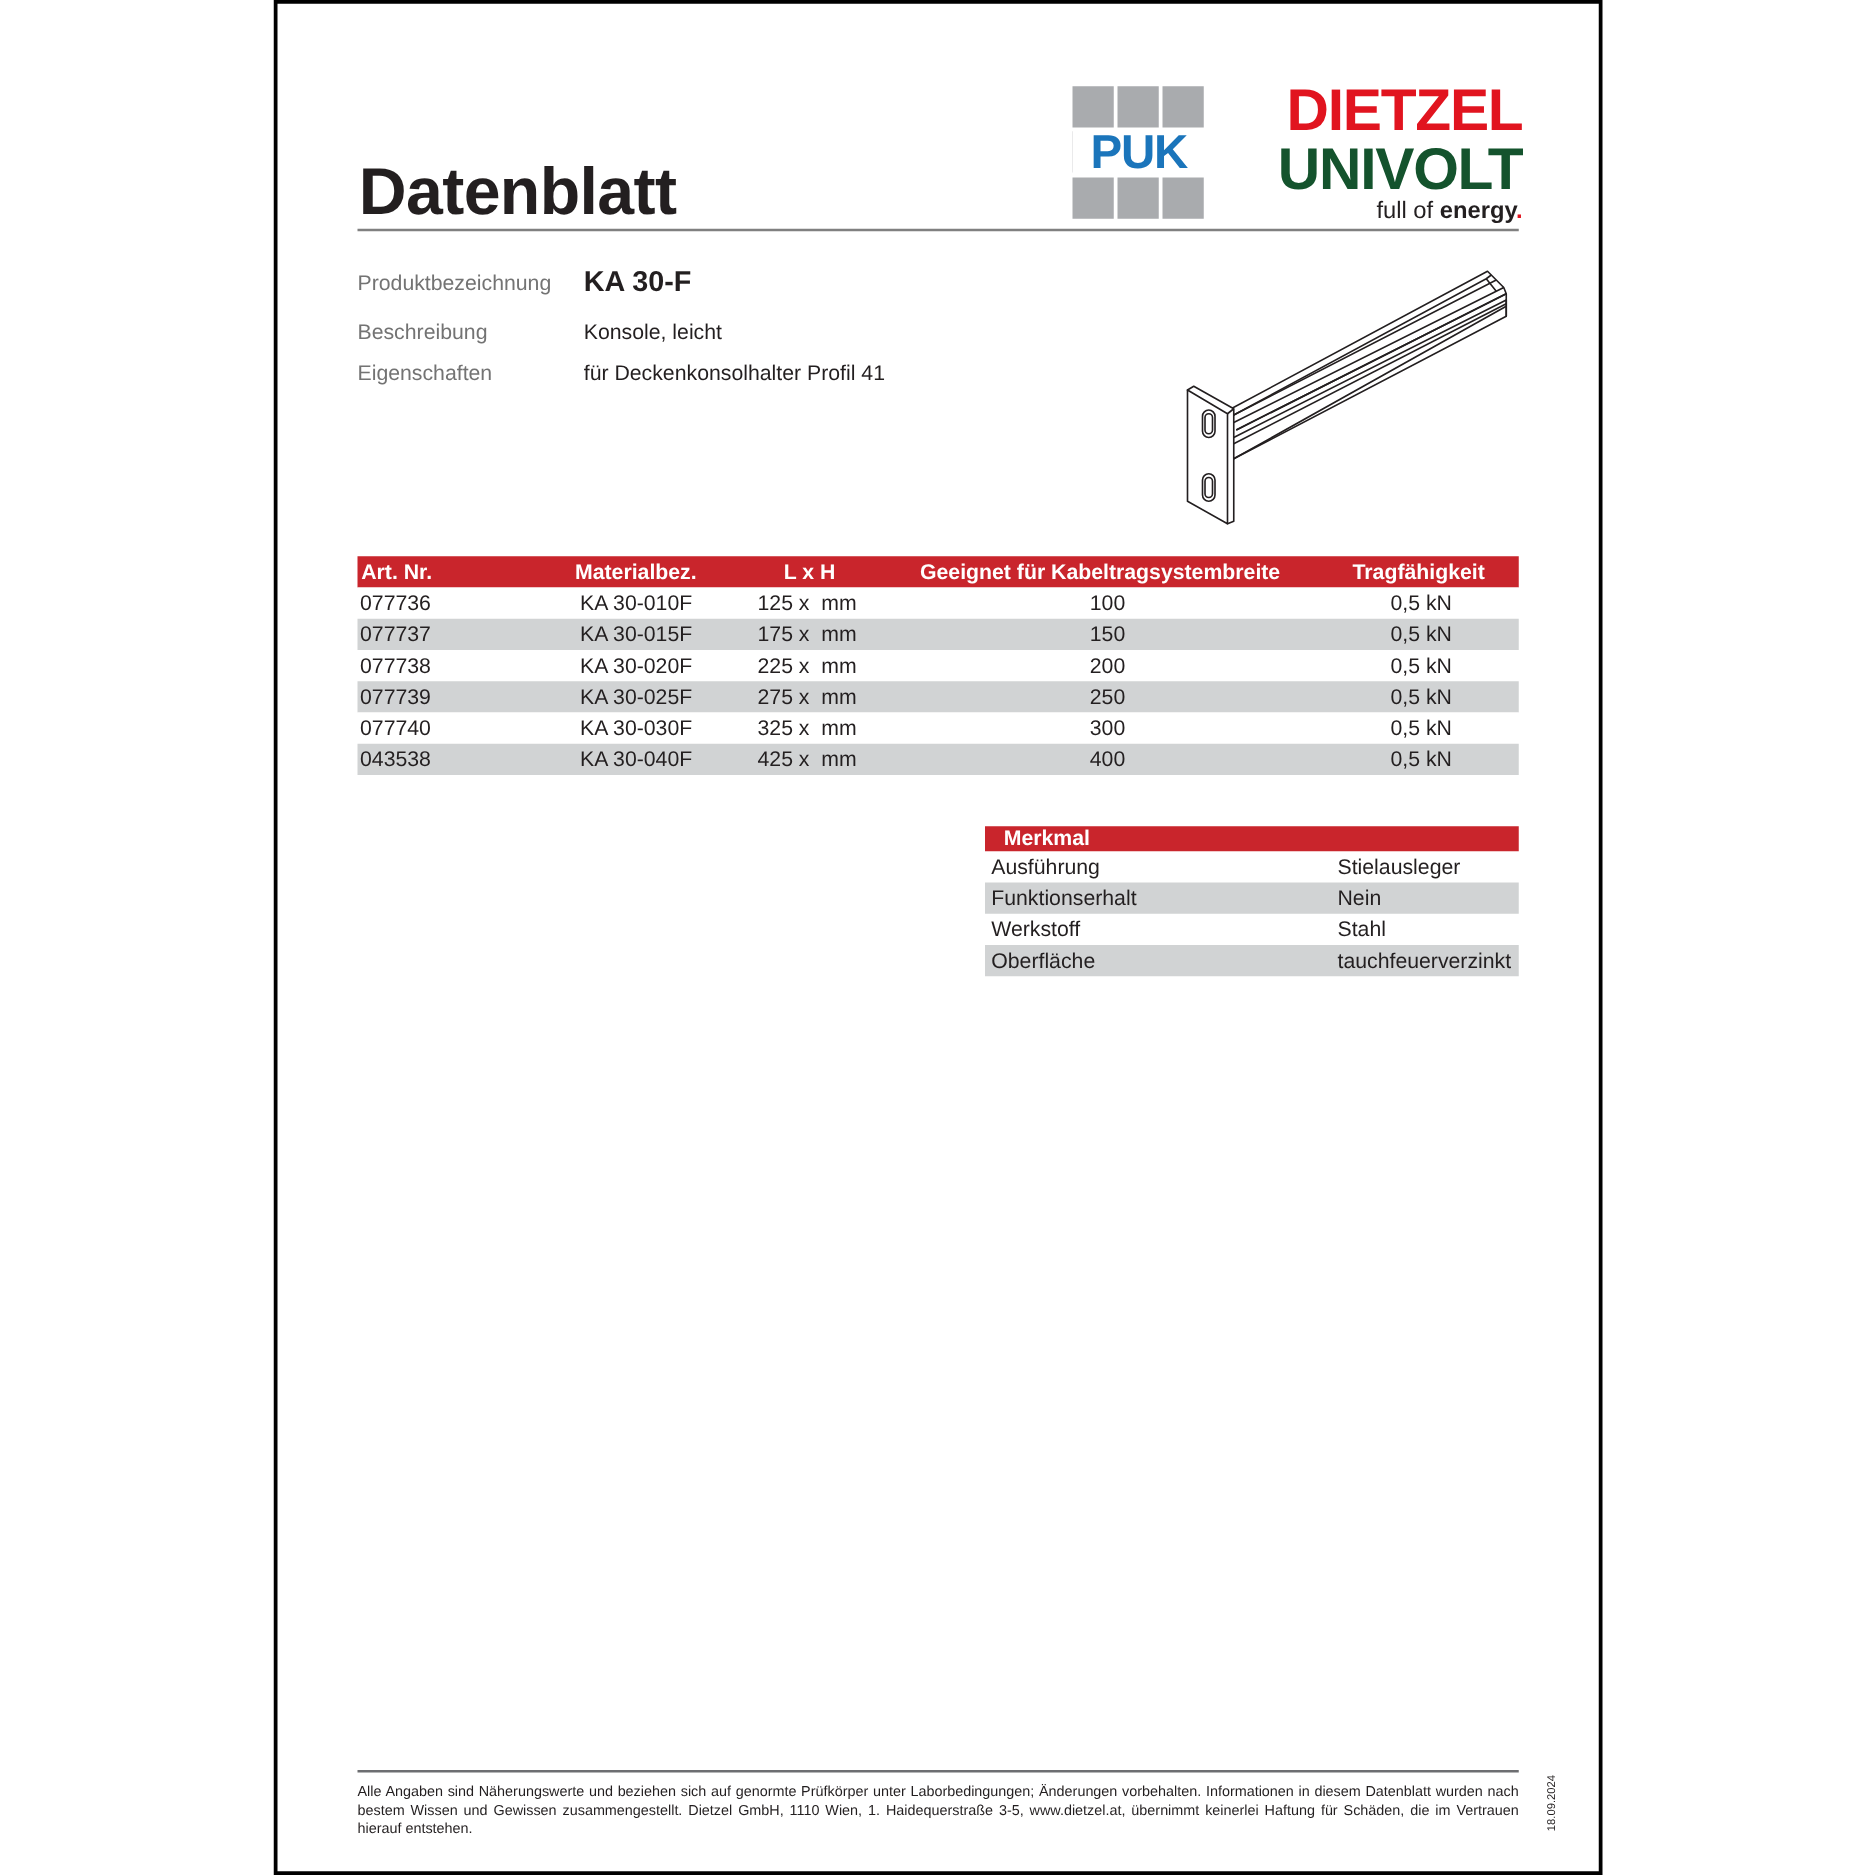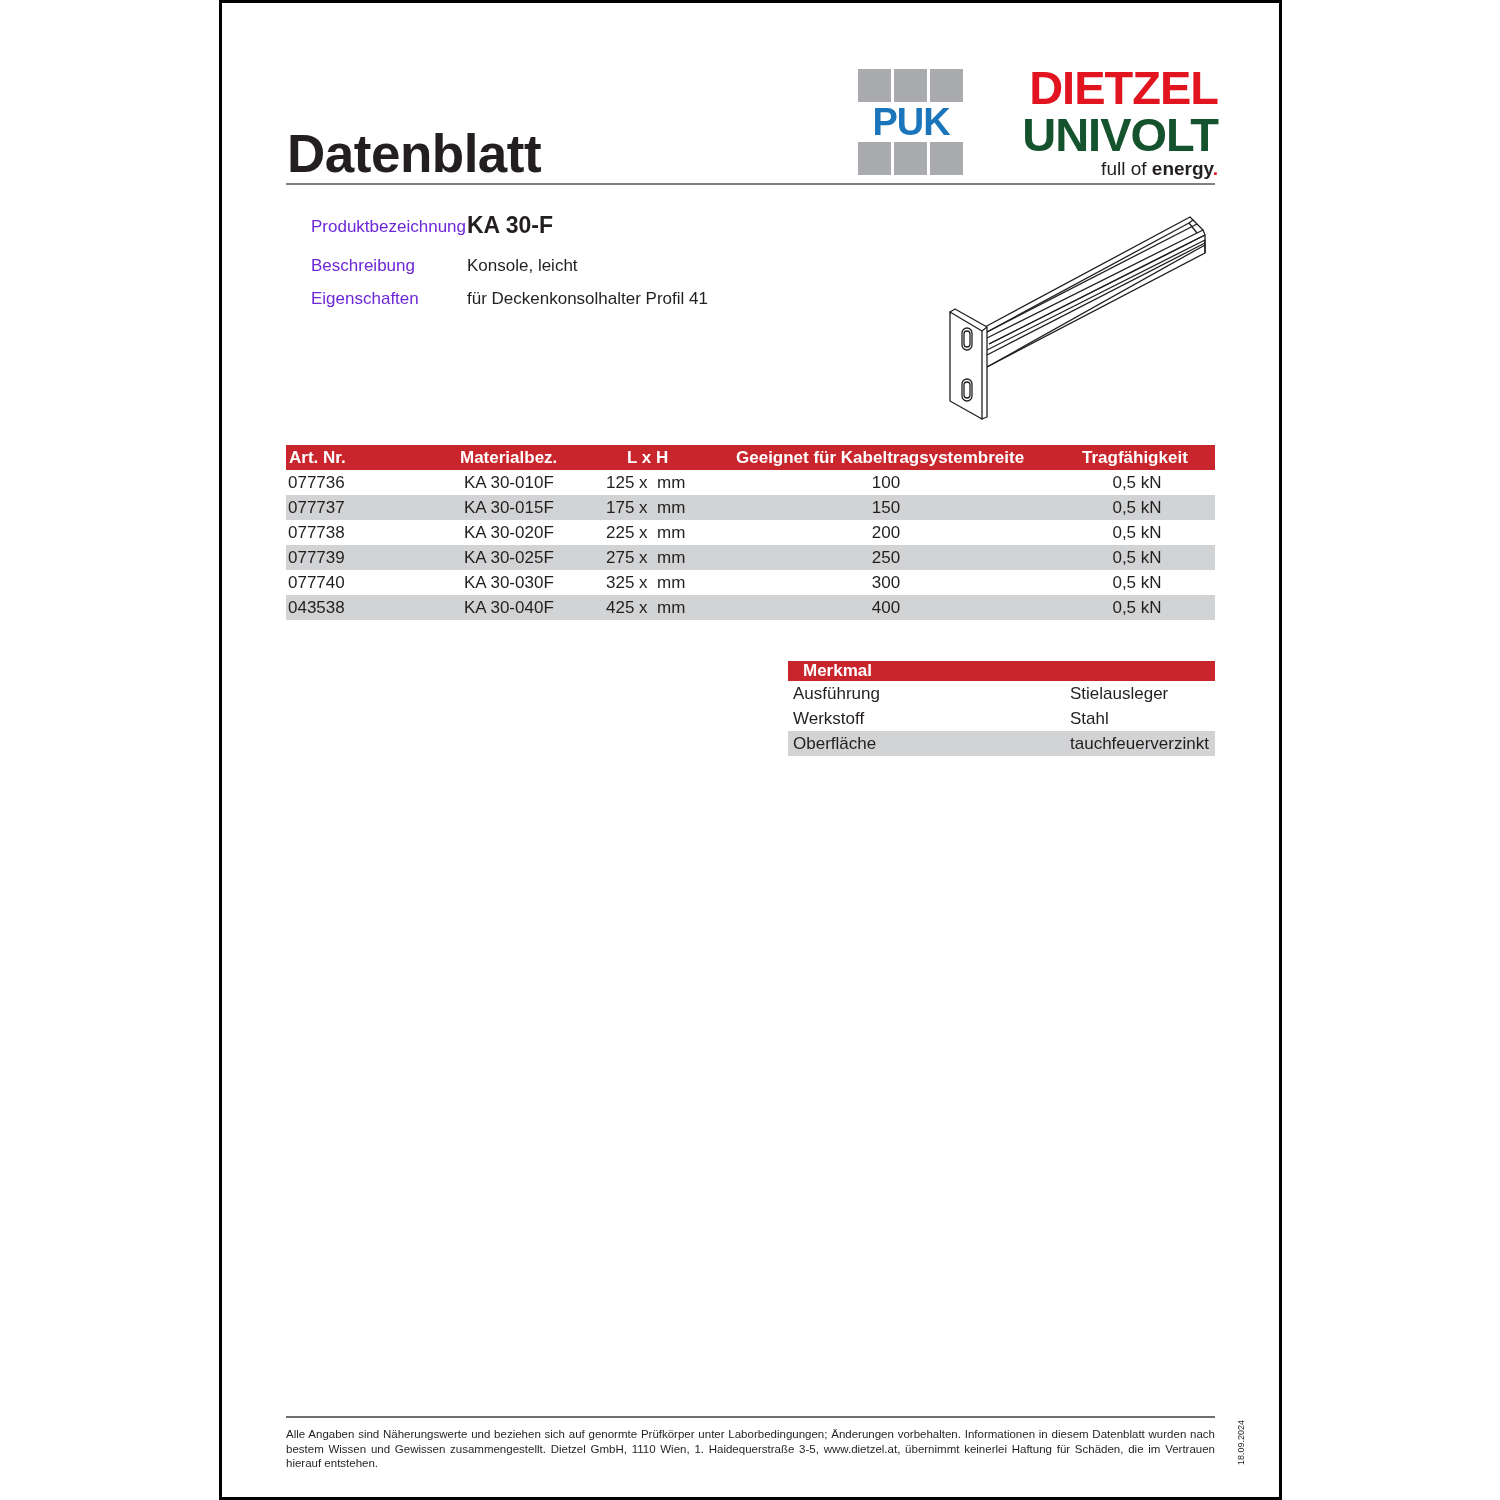--- a/index.html
+++ b/index.html
@@ -16,21 +16,21 @@
     .puk .word { position: absolute; left: 0; top: 35px; width: 106px; height: 36px; background: #fff; color: #1b75bb; font-weight: bold; font-size: 38px; line-height: 36px; text-align: center; letter-spacing: -1px; }
 
     
     .dietzel { left: 1013px; top: 64px; width: 205px; font-weight: bold; text-align: right; }
     .dietzel .d1 { color: #e1141f; font-size: 47px; line-height: 48px; letter-spacing: -1px; }
     .dietzel .d2 { color: #14532d; font-size: 47px; line-height: 46px; letter-spacing: -1px; }
     .dietzel .slogan { color: #231f20; font-size: 19px; line-height: 22px; margin-top: 0px; }
     .dietzel .slogan .thin { font-weight: normal; }
     .dietzel .slogan .dot { color: #e1141f; }
 
-    .info-label { left: 286px; font-size: 17px; color: #6d28d9; margin-left: 25px; }
+    .info-label { left: 286px; font-size: 17px; color: #737373; }
     .info-value { left: 467px; font-size: 17px; color: #231f20; }
     .product-name { font-size: 23px; font-weight: bold; }
 
     .illustration { left: 935px; top: 205px; width: 285px; height: 225px; }
 
     
     .main-table { left: 286px; top: 445px; width: 929px; }
     .t-row { position: relative; height: 25px; display: flex; align-items: center; font-size: 17px; }
     .t-head { background: #c9252c; color: #fff; font-weight: bold; }
     .t-row.alt { background: #d1d3d4; }
@@ -169,20 +169,24 @@
   </div>
 </div>
 
 <div class="abs ft-title">Weitere technische Merkmale</div>
 <div class="abs ft-table">
   <div class="ft-head">Merkmal</div>
   <div class="ft-row">
     <span class="k">Ausführung</span>
     <span class="v">Stielausleger</span>
   </div>
+  <div class="ft-row alt">
+    <span class="k">Funktionserhalt</span>
+    <span class="v">Nein</span>
+  </div>
   <div class="ft-row">
     <span class="k">Werkstoff</span>
     <span class="v">Stahl</span>
   </div>
   <div class="ft-row alt">
     <span class="k">Oberfläche</span>
     <span class="v">tauchfeuerverzinkt</span>
   </div>
 </div>
 

